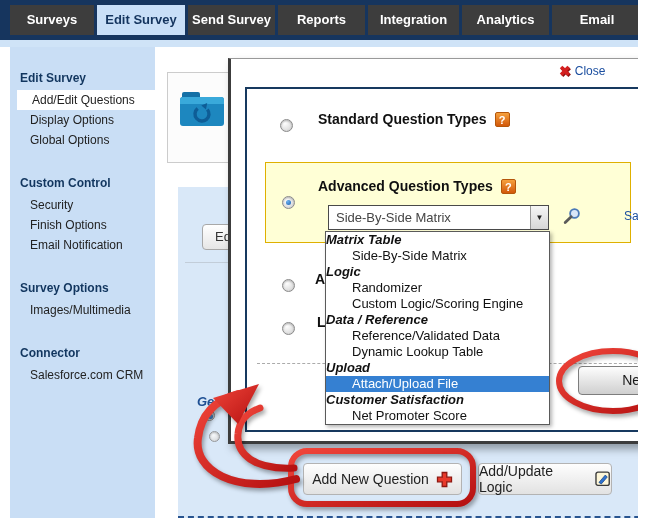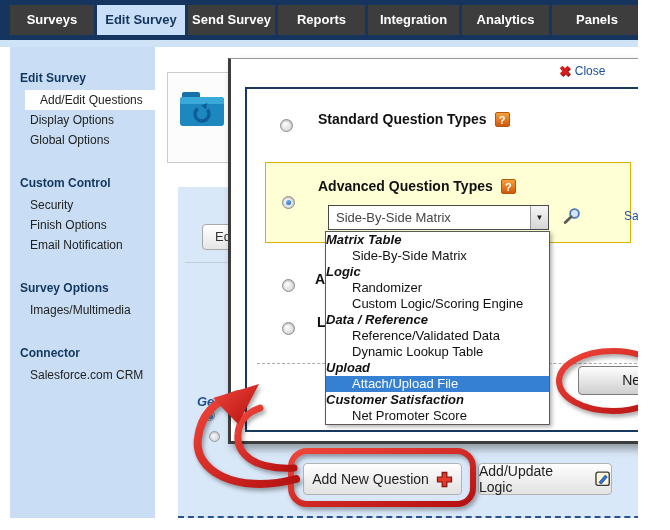--- a/index.html
+++ b/index.html
@@ -15,21 +15,21 @@
   .tab.partial { width:20px; }
 
   
   .strip { position:absolute; left:0; top:40px; width:670px; height:7px; background:#cfe3f7; }
 
   
   .sidebar { position:absolute; left:10px; top:47px; width:145px; height:471px; background:#c9def5; }
   .sb-h { margin:24px 0 5px 10px; font-size:12px; font-weight:bold; color:#12365f; }
   .sb-h + .sb-h, .sb-i + .sb-h { margin-top:26px; }
   .sb-i { padding:3px 0 3px 20px; font-size:12px; color:#222; cursor:pointer; }
-  .sb-i.sel { background:#fff; margin-left:15px; padding-left:15px; }
+  .sb-i.sel { background:#fff; margin-left:7px; padding-left:15px; }
 
   
   .folder-panel { position:absolute; left:167px; top:72px; width:495px; height:91px;
                   background:#fcfcfc; border:1px solid #ccc; }
   .folder-btn { position:absolute; left:10px; top:13px; width:48px; height:48px; cursor:pointer; }
   .content-panel { position:absolute; left:178px; top:187px; width:492px; height:331px;
                    background:#d9e8f8; border-bottom:2px dashed #27538f; }
   .edit-btn { position:absolute; left:202px; top:224px; width:62px; height:26px;
               background:linear-gradient(#ffffff,#e6e6e6); border:1px solid #a8a8a8;
               border-radius:4px; font-size:13px; color:#333; text-align:left;
@@ -107,21 +107,21 @@
 <div id="page">
 
   <div class="topnav">
     <div class="tabs">
       <div class="tab" style="width:84px">Surveys</div>
       <div class="tab active" style="width:88px">Edit Survey</div>
       <div class="tab" style="width:87px">Send Survey</div>
       <div class="tab" style="width:87px">Reports</div>
       <div class="tab" style="width:91px">Integration</div>
       <div class="tab" style="width:87px">Analytics</div>
-      <div class="tab" style="width:90px">Panels</div>
+      <div class="tab" style="width:90px">Email</div>
       <div class="tab partial"></div>
     </div>
   </div>
   <div class="strip"></div>
 
   <div class="sidebar">
     <div class="sb-h">Edit Survey</div>
     <div class="sb-i sel">Add/Edit Questions</div>
     <div class="sb-i">Display Options</div>
     <div class="sb-i">Global Options</div>

